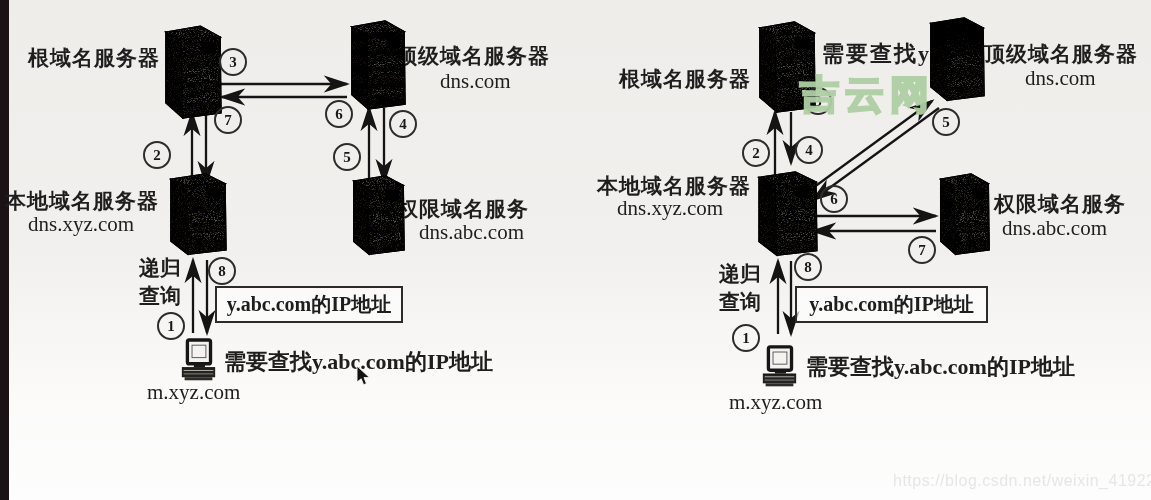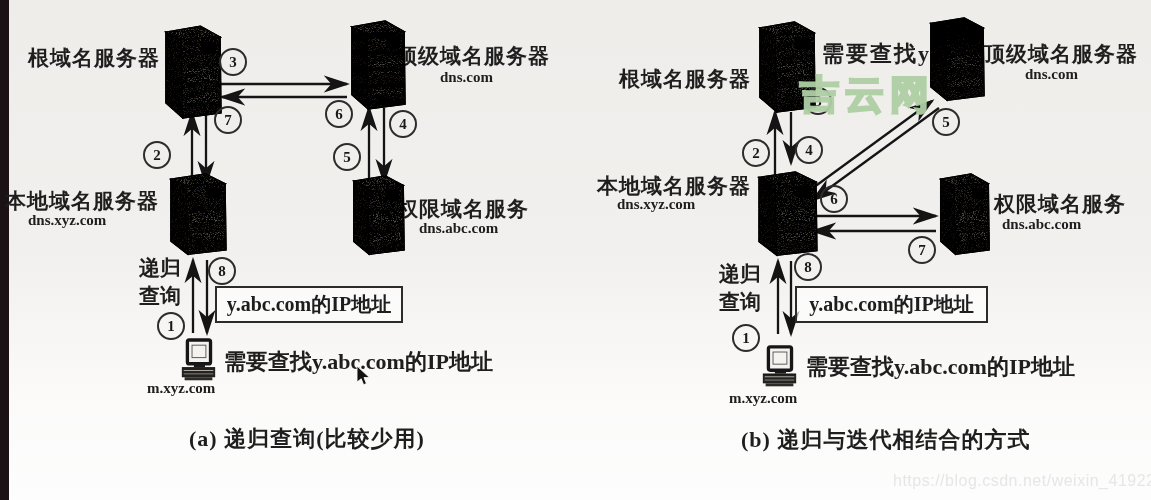--- a/index.html
+++ b/index.html
@@ -6,21 +6,21 @@
   .canvas{
     position:relative;
     width:1151px;height:500px;
     background:linear-gradient(180deg,#efedea 0%,#f2f0ee 50%,#fbfaf9 78%,#fdfdfd 100%);
     overflow:hidden;
     font-family:"Liberation Serif","DejaVu Serif",serif;
     color:#1e1e1e;
   }
   .edgebar{position:absolute;left:0;top:0;width:9px;height:500px;background:#1b1216;}
   .lbl{position:absolute;white-space:nowrap;font-weight:700;font-size:21px;letter-spacing:1px;}
-  .dom{position:absolute;white-space:nowrap;font-weight:700;font-size:15px;}
+  .dom{position:absolute;white-space:nowrap;font-weight:400;font-size:21px;}
   .mode{position:absolute;white-space:nowrap;font-weight:700;font-size:22px;letter-spacing:2px;}
   .caption{position:absolute;white-space:nowrap;font-weight:700;font-size:22px;letter-spacing:1px;}
   .req{position:absolute;white-space:nowrap;font-weight:700;font-size:22px;}
   .vquery{position:absolute;width:48px;text-align:center;font-weight:700;font-size:21px;line-height:28px;}
   .ipbox{
     position:absolute;border:2px solid #2b2b2b;background:rgba(255,255,255,.6);
     display:flex;align-items:center;justify-content:center;
     font-weight:700;font-size:20px;white-space:nowrap;
   }
   .step{
@@ -161,21 +161,20 @@
 
   <div class="vquery" style="left:136px;top:254px">
     <span>递归</span><br>
     <span>查询</span>
   </div>
 
   <div class="ipbox" style="left:215px;top:286px;width:184px;height:33px">y.abc.com的IP地址</div>
 
   <span class="req" style="left:224px;top:347px">需要查找y.abc.com的IP地址</span>
   <span class="dom" style="left:147px;top:380px">m.xyz.com</span>
-  <span class="caption" style="left:189px;top:424px">(a) 递归查询(比较少用)</span>
 
   <span class="mode" style="left:822px;top:39px">需要查找y</span>
   <span class="lbl" style="left:619px;top:65px">根域名服务器</span>
   <span class="lbl" style="left:984px;top:40px">顶级域名服务器</span>
   <span class="dom" style="left:1025px;top:66px">dns.com</span>
   <span class="lbl" style="left:597px;top:172px">本地域名服务器</span>
   <span class="dom" style="left:617px;top:196px">dns.xyz.com</span>
   <span class="lbl" style="left:994px;top:190px">权限域名服务</span>
   <span class="dom" style="left:1002px;top:216px">dns.abc.com</span>
 
@@ -216,21 +215,20 @@
 
   <div class="vquery" style="left:716px;top:260px">
     <span>递归</span><br>
     <span>查询</span>
   </div>
 
   <div class="ipbox" style="left:795px;top:286px;width:189px;height:33px">y.abc.com的IP地址</div>
 
   <span class="req" style="left:806px;top:352px">需要查找y.abc.com的IP地址</span>
   <span class="dom" style="left:729px;top:390px">m.xyz.com</span>
-  <span class="caption" style="left:741px;top:425px">(b) 递归与迭代相结合的方式</span>
 
   <span class="wm-site" style="left:800px;top:68px">吉云网</span>
   <span class="wm-url" style="left:893px;top:472px">https://blog.csdn.net/weixin_41922289</span>
 
   <svg class="icon" style="left:356px;top:366px" width="15" height="21">
     <polygon points="1,0 1,16 5.2,12.8 7.6,18.8 10.4,17.5 8,11.6 13.5,11.6" fill="#111" stroke="#f6f6f6" stroke-width="0.9"></polygon>
   </svg>
 
 </div>
 

